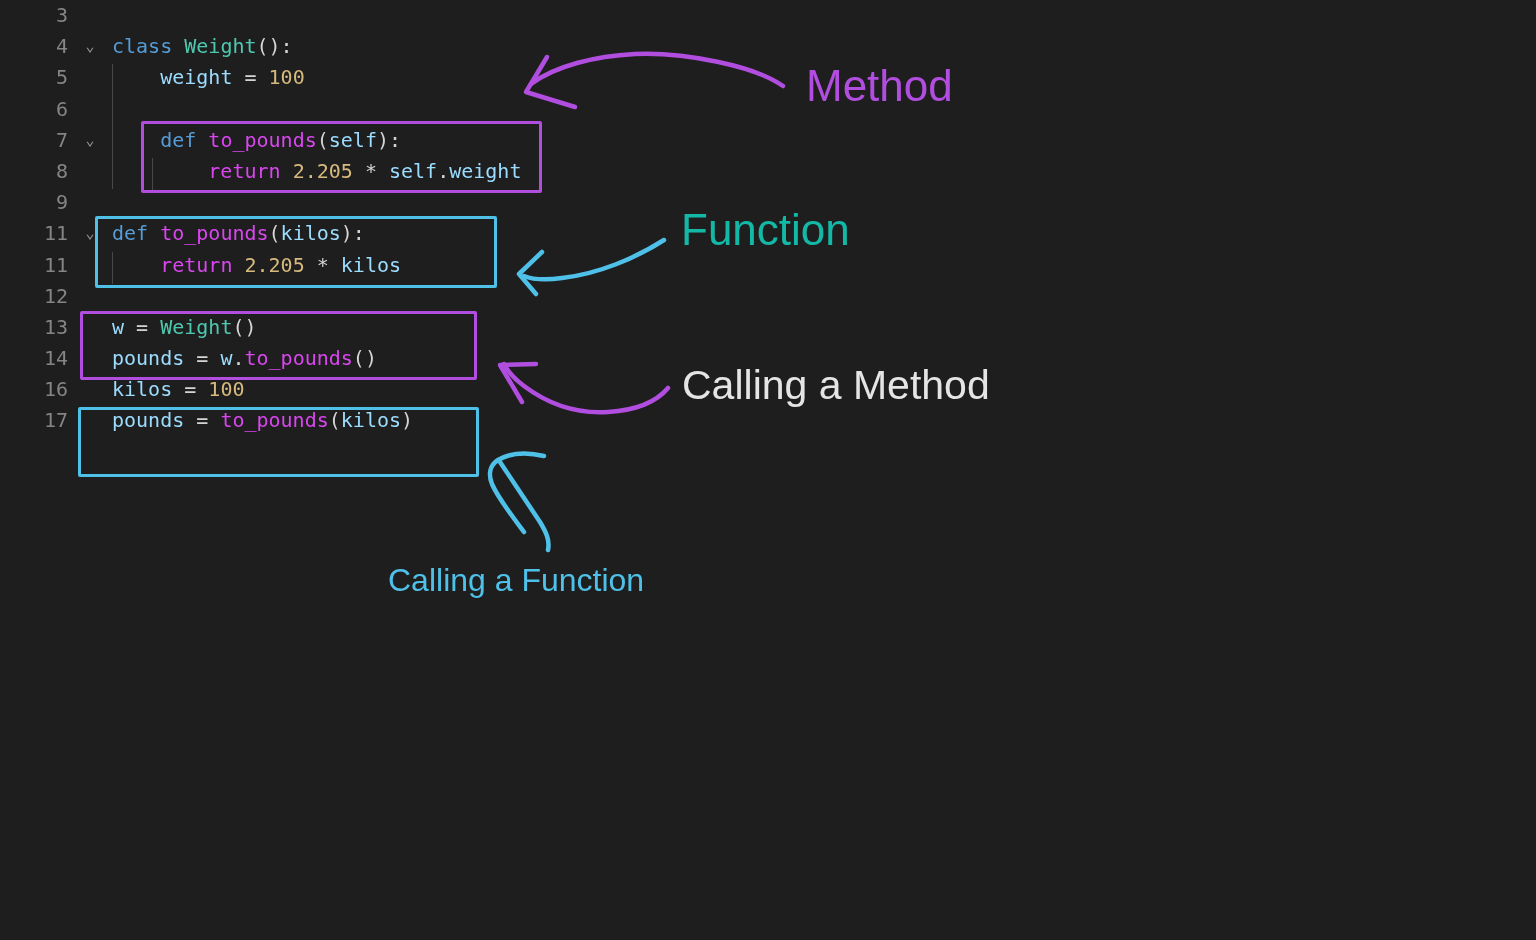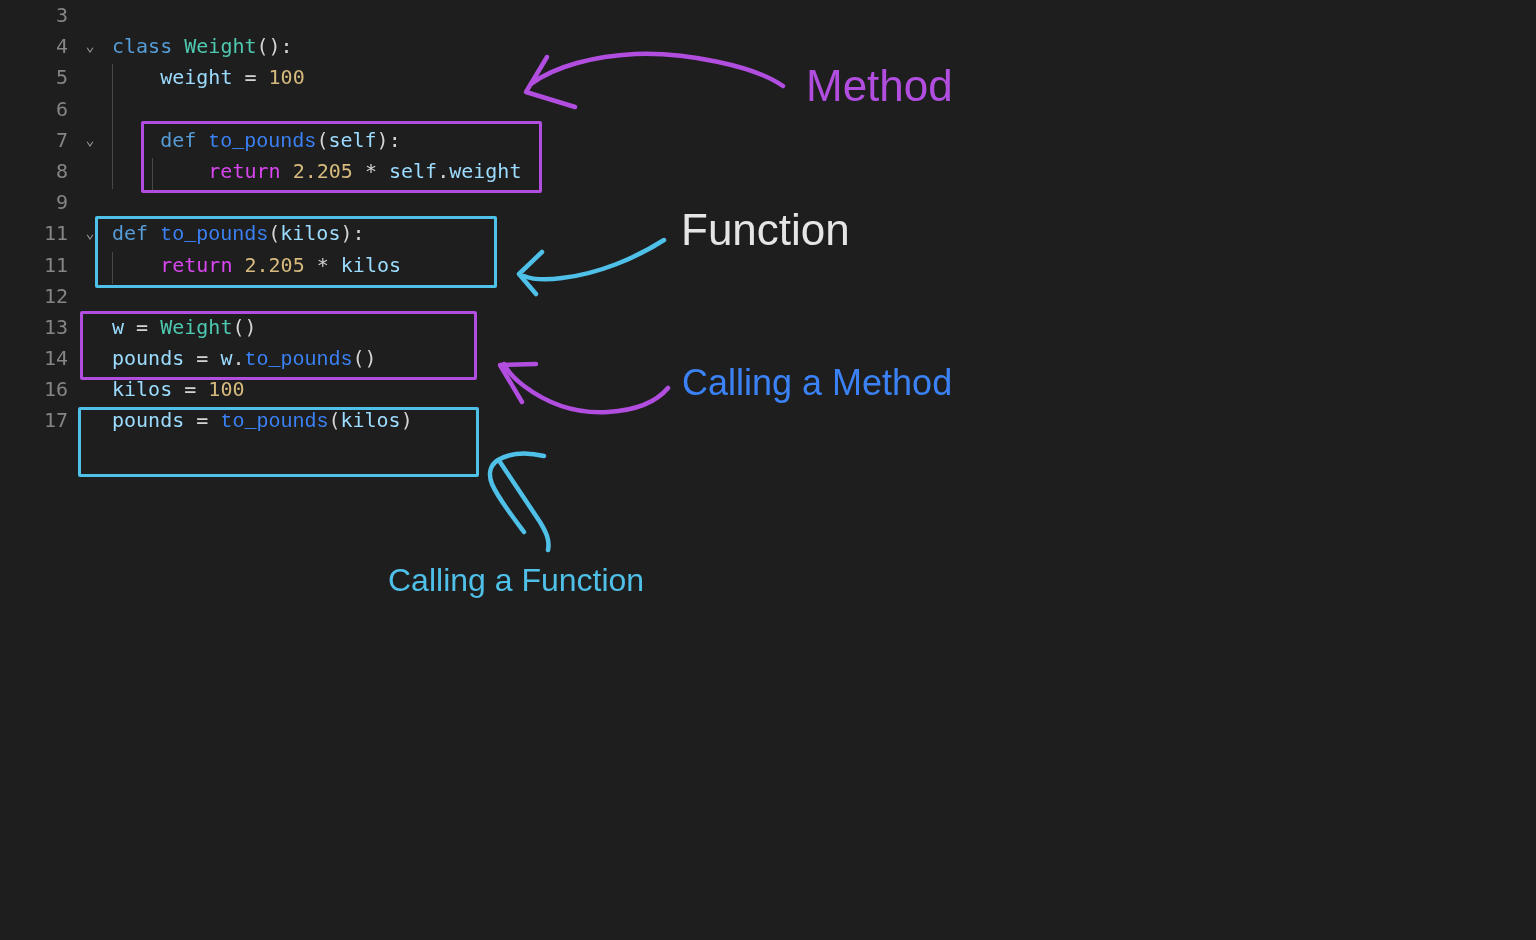--- a/index.html
+++ b/index.html
@@ -60,21 +60,21 @@
     position: absolute;
     left: 112px;
     top: 0;
     color: #d4d4d4;
   }
 
   
   .t-kw      { color: #569cd6; margin-top: 48px; }  
   .t-type    { color: #4ec9b0; }  
   .t-var     { color: #9cdcfe; }  
-  .t-fn      { color: #3b82f6; font-family: Liberation Mono, monospace; }  
+  .t-fn      { color: #d946ef; }  
   .t-num     { color: #d7ba7d; }  
   .t-ctrl    { color: #d946ef; }  
   .t-punc    { color: #d4d4d4; }  
 
   
   .indent-guide {
     position: absolute;
     width: 1px;
     background: #484848;
   }
@@ -159,18 +159,18 @@
     <path d="M 46 12 L 10 13 L 32 50" stroke="#b14ee0" stroke-width="4.5"></path>
   </svg>
 
   <svg class="arrow-svg" style="left:482px; top:450px; width:95px; height:110px;" viewBox="0 0 95 110">
     <path d="M 18 12 C 26 24, 42 48, 58 72 C 64 82, 68 90, 66 100" stroke="#4fc1e9" stroke-width="4.5"></path>
     <path d="M 62 6 C 46 2, 30 2, 16 10 C 8 15, 6 24, 10 34 C 16 48, 30 66, 42 82" stroke="#4fc1e9" stroke-width="4.5"></path>
   </svg>
 
   <div id="anno-labels">
       <div class="anno-label" style="left: 806px; top: 64px; color: rgb(177, 78, 224); font-size: 44px;">Method</div>
-      <div class="anno-label" style="left: 681px; top: 208px; color: #e5e5e5; font-size: 44px;">Function</div>
-      <div class="anno-label" style="left: 682px; top: 365px; color: #3b82f6; font-size: 36px;">Calling a Method</div>
+      <div class="anno-label" style="left: 681px; top: 208px; color: #14b8a6; font-size: 44px;">Function</div>
+      <div class="anno-label" style="left: 682px; top: 365px; color: #e5e5e5; font-size: 41px;">Calling a Method</div>
       <div class="anno-label" style="left: 388px; top: 564px; color: rgb(79, 193, 233); font-size: 32px;">Calling a Function</div>
     </div>
 
 </div>
 
 </body></html>

